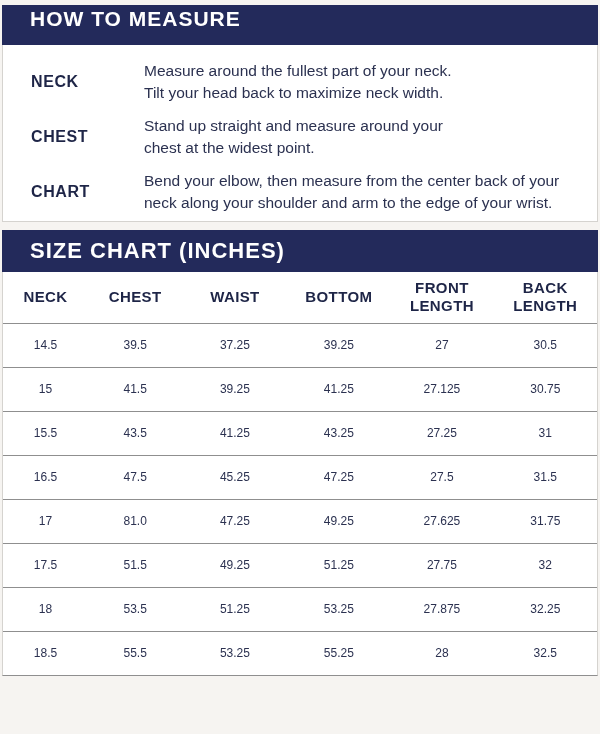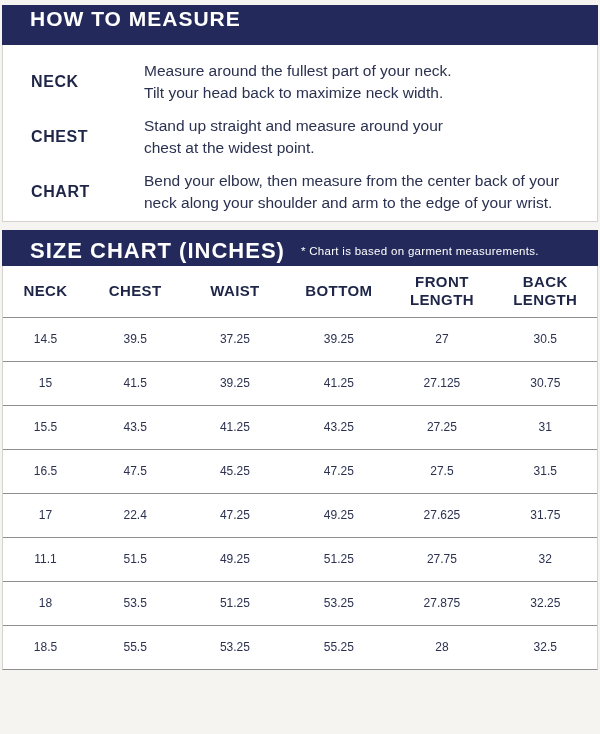--- a/index.html
+++ b/index.html
@@ -25,21 +25,21 @@
     padding-top:5px;
   }
   .bar{
     background:var(--navy);
     display:flex;
     align-items:center;
     padding:0 0 12px 28px;
     text-align:right;
   }
   .bar1{height:40px;}
-  .bar2{height:36px;align-items:baseline;padding-top:8px;}
+  .bar2{height:42px;align-items:baseline;padding-top:8px;}
   .bar-title{
     color:#ffffff;
     font-weight:bold;
     font-size:21px;
     letter-spacing:1px;
   }
   .bar2 .bar-title{font-size:22px;}
   .bar-note{
     color:#ffffff;
     font-size:11.5px;
@@ -135,21 +135,20 @@
 neck along your shoulder and arm to the edge of your wrist.</div>
   </div>
 </div>
   </section>
 
   <div class="section-gap"></div>
 
   <section>
     <header class="bar bar2">
       <span class="bar-title">SIZE CHART (INCHES)</span>
-      <span class="bar-note">* Chart is based on garment measurements.</span>
     </header>
     <div class="table-wrap">
       <table>
         <colgroup id="chart-cols">
             <col style="width: 14.3%;">
             <col style="width: 15.9%;">
             <col style="width: 17.7%;">
             <col style="width: 17.3%;">
             <col style="width: 17.4%;">
             <col style="width: 17.4%;">
@@ -194,28 +193,28 @@
             <tr>
               <td>16.5</td>
               <td>47.5</td>
               <td>45.25</td>
               <td>47.25</td>
               <td>27.5</td>
               <td>31.5</td>
             </tr>
             <tr>
               <td>17</td>
-              <td>22.4</td>
+              <td>81.0</td>
               <td>47.25</td>
               <td>49.25</td>
               <td>27.625</td>
               <td>31.75</td>
             </tr>
             <tr>
-              <td>11.1</td>
+              <td>17.5</td>
               <td>51.5</td>
               <td>49.25</td>
               <td>51.25</td>
               <td>27.75</td>
               <td>32</td>
             </tr>
             <tr>
               <td>18</td>
               <td>53.5</td>
               <td>51.25</td>

